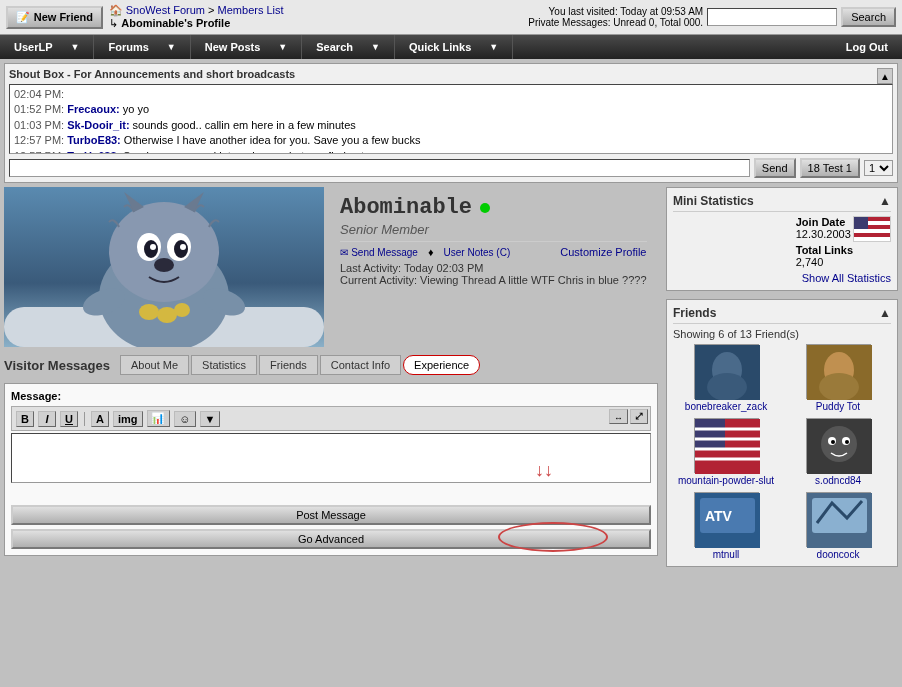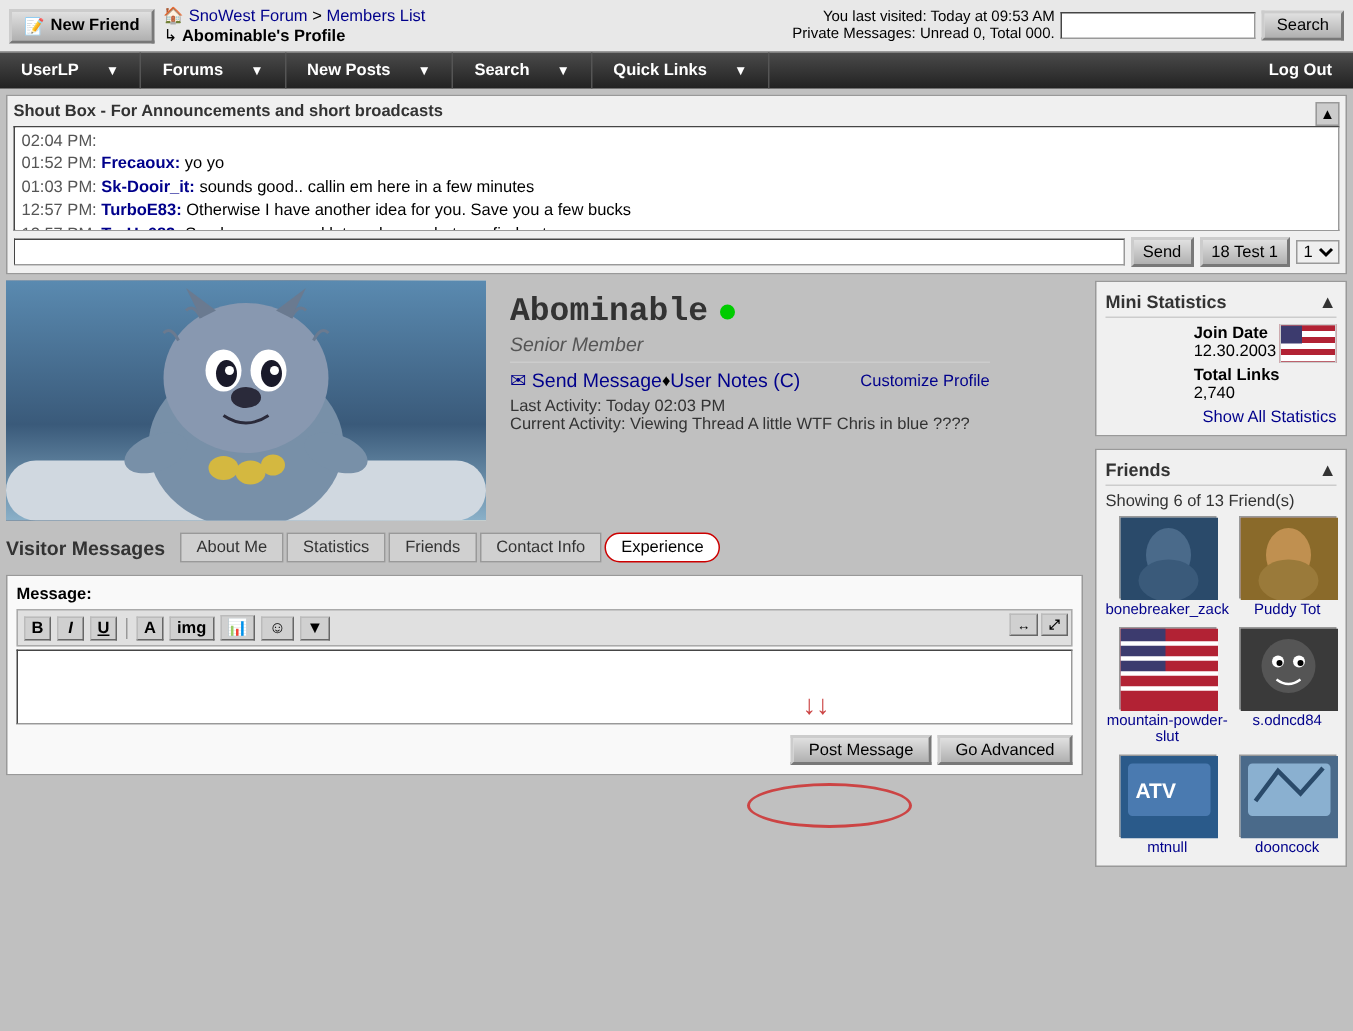--- a/index.html
+++ b/index.html
@@ -32,54 +32,54 @@
     #shoutbox-input-row { display: flex; align-items: center; gap: 4px; margin-top: 4px; }
     #shout-input { flex: 1; border: 1px inset #999; padding: 2px 4px; font-size: 11px; }
     #shout-send-btn { background: linear-gradient(to bottom, #e0e0e0, #b0b0b0); border: 2px outset #ccc; padding: 2px 6px; font-size: 11px; cursor: pointer; }
     #shout-retest-btn { background: linear-gradient(to bottom, #e0e0e0, #b0b0b0); border: 2px outset #ccc; padding: 2px 6px; font-size: 11px; cursor: pointer; }
     #shout-count-select { font-size: 11px; border: 1px solid #999; }
     #shoutbox-collapse { position: absolute; top: 4px; right: 4px; width: 16px; height: 16px; background: #ccc; border: 1px solid #999; display: flex; align-items: center; justify-content: center; cursor: pointer; font-size: 10px; }
 
     
     #main-content { display: flex; gap: 0; margin: 4px; }
     #profile-left { flex: 1; }
-    #profile-right { width: 168px; margin-left: 8px; }
+    #profile-right { width: 232px; margin-left: 8px; }
 
     
     #profile-header { display: flex; align-items: flex-start; margin-bottom: 6px; }
     #avatar-placeholder { width: 320px; height: 160px; background: linear-gradient(135deg, #5a7a9a 0%, #3a5a7a 40%, #8ab0c8 60%, #c8d8e8 80%, #f0f0e0 100%); position: relative; }
 
     #profile-info { margin-left: 16px; padding-top: 8px; }
     #profile-name-row { display: flex; align-items: center; gap: 8px; font-family: Liberation Mono, monospace; }
     #profile-username { font-size: 22px; font-weight: bold; color: #333; }
     #online-dot { width: 10px; height: 10px; background: #00cc00; border-radius: 50%; display: inline-block; }
     #profile-rank { font-size: 13px; color: #555; font-style: italic; margin-top: 2px; }
 
     #profile-actions { display: flex; align-items: center; justify-content: space-between; margin-top: 4px; border-top: 1px solid #ccc; padding-top: 4px; }
-    .profile-action-link { color: #00008b; font-size: 13px; cursor: pointer; text-decoration: none; }
+    .profile-action-link { color: #00008b; font-size: 10px; cursor: pointer; text-decoration: none; }
     #customize-link { color: #00008b; font-size: 11px; cursor: pointer; }
 
     #profile-activity { font-size: 11px; margin-top: 4px; color: #333; }
 
     
     #visitor-messages { margin-top: 8px; }
     #vm-title { font-size: 13px; font-weight: bold; color: #333; margin-bottom: 4px; }
     #vm-tabs { display: flex; gap: 2px; margin-bottom: 4px; }
     .vm-tab { background: #d0d0d0; border: 1px solid #999; padding: 3px 10px; font-size: 11px; cursor: pointer; color: #333; }
     #vm-tab-experience { background: #fff; border: 1px solid #c00; padding: 3px 10px; font-size: 11px; cursor: pointer; border-radius: 10px; }
 
     #vm-message-area { border: 1px solid #999; padding: 6px; background: #f9f9f9; }
     #vm-message-label { font-size: 11px; margin-bottom: 4px; font-weight: bold; }
     #vm-toolbar { background: #e0e0e0; border: 1px solid #aaa; padding: 3px 4px; display: flex; align-items: center; gap: 4px; margin-bottom: 2px; position: relative; }
     .vm-toolbar-btn { background: #d0d0d0; border: 1px outset #bbb; padding: 1px 4px; font-size: 11px; cursor: pointer; font-weight: bold; min-width: 18px; text-align: center; }
     .vm-toolbar-btn.bold-btn { font-weight: bold; }
     .vm-toolbar-btn.italic-btn { font-style: italic; }
     .vm-toolbar-btn.underline-btn { text-decoration: underline; }
     #vm-text-area { width: 100%; height: 50px; border: 1px inset #999; padding: 4px; font-size: 11px; resize: none; }
-    #vm-action-row { display: flex; justify-content: flex-end; gap: 4px; margin-top: 4px; }
+    #vm-action-row { display: flex; justify-content: center; gap: 4px; margin-top: 20px; flex-direction: column; }
     #post-message-btn { background: linear-gradient(to bottom, #e0e0e0, #b0b0b0); border: 2px outset #ccc; padding: 2px 10px; font-size: 11px; cursor: pointer; }
     #go-advanced-btn { background: linear-gradient(to bottom, #e0e0e0, #b0b0b0); border: 2px outset #ccc; padding: 2px 10px; font-size: 11px; cursor: pointer; }
 
     
     #mini-stats { background: #f0f0f0; border: 1px solid #999; padding: 6px; margin-bottom: 8px; }
     #mini-stats-title { font-size: 12px; font-weight: bold; color: #333; display: flex; justify-content: space-between; align-items: center; border-bottom: 1px solid #ccc; padding-bottom: 3px; margin-bottom: 4px; }
     #stats-content { display: flex; justify-content: flex-end; align-items: flex-start; }
     #stats-text { font-size: 11px; }
     #show-all-stats { color: #00008b; font-size: 11px; cursor: pointer; text-align: right; margin-top: 4px; }
 

